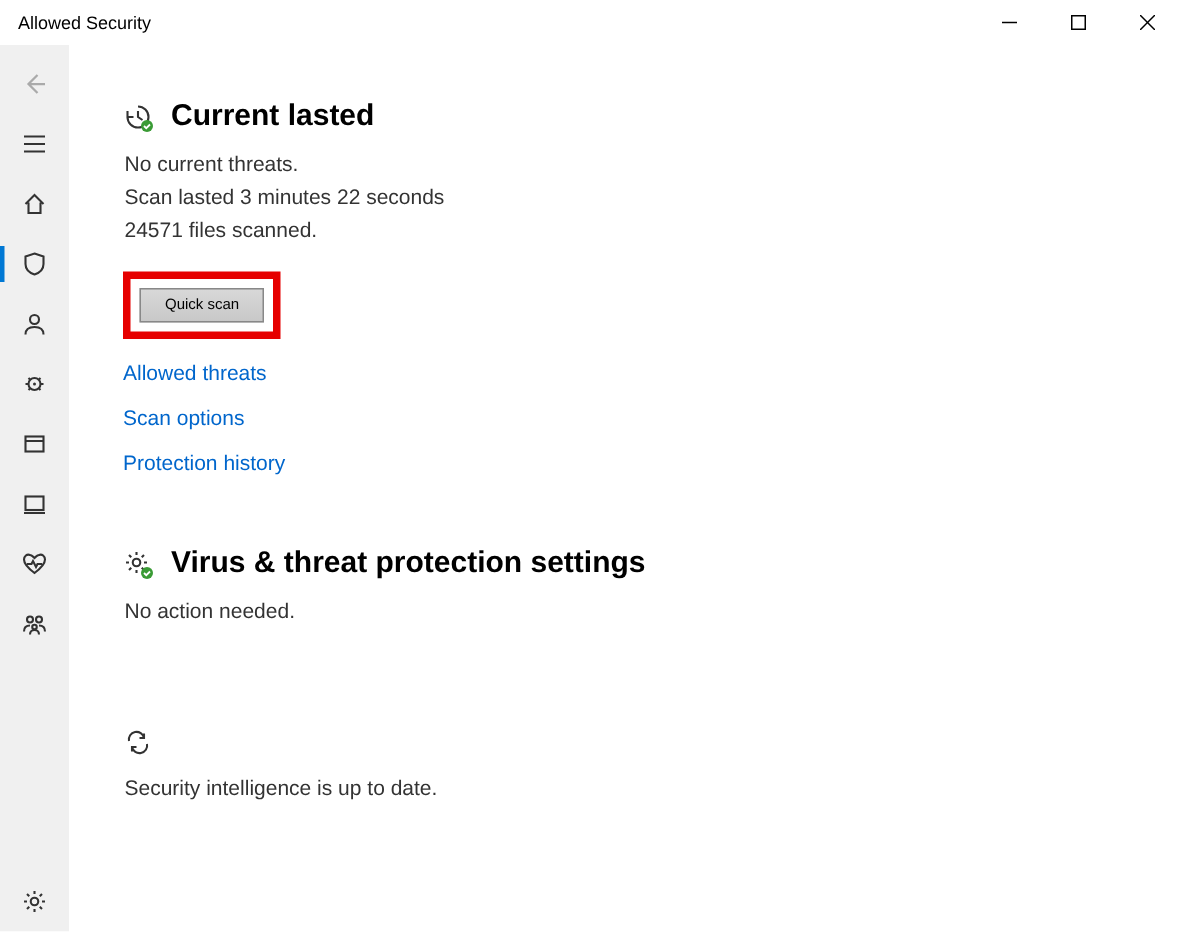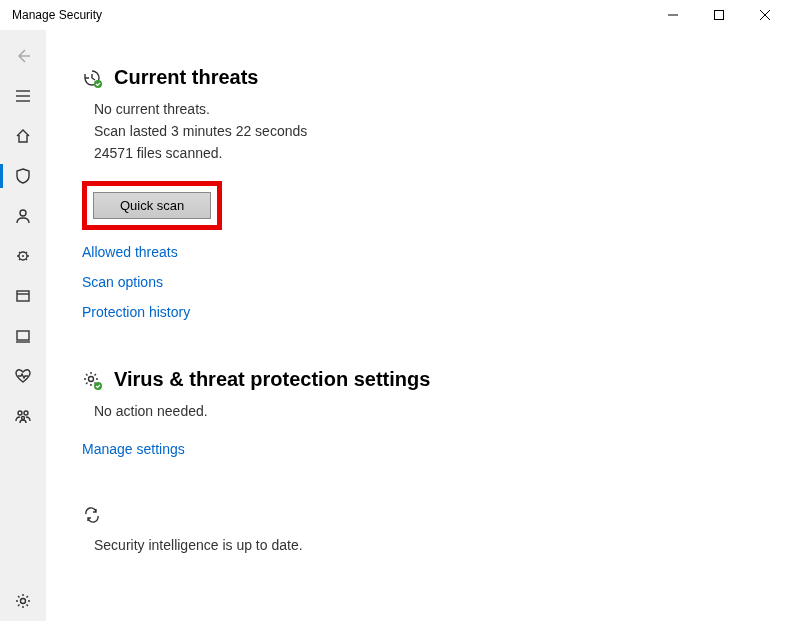--- a/index.html
+++ b/index.html
@@ -12,32 +12,32 @@
     .main { display: flex; height: calc(100% - 30px); }
     .sidebar { width: 46px; background: #f0f0f0; display: flex; flex-direction: column; padding-top: 6px; position: relative; }
     .sidebar-item { width: 46px; height: 40px; display: flex; align-items: center; justify-content: center; position: relative; }
     .sidebar-item.active::before { content: ""; position: absolute; left: 0; top: 8px; bottom: 8px; width: 3px; background: #0078d4; }
     .sidebar-spacer { flex: 1; }
     .content { flex: 1; padding: 36px 0 0 36px; overflow-y: auto; }
     .section { margin-bottom: 48px; }
     .section-header { display: flex; align-items: center; gap: 12px; margin-bottom: 10px; }
     .section-icon { width: 20px; height: 20px; flex-shrink: 0; }
     .section-title { font-size: 20px; font-weight: 600; color: #000; }
-    .body-text { font-size: 14px; color: #333; line-height: 1.5; margin-left: 12px; }
+    .body-text { font-size: 14px; color: #333; line-height: 1.5; margin-left: 1px; }
     .body-text p { margin-bottom: 1px; }
     .highlight-box { border: 5px solid #e60000; padding: 6px; display: inline-block; margin: 16px 0 14px 0; }
-    .quickscan-btn { background: #ccc; background-image: linear-gradient(#d8d8d8,#c8c8c8); border: 1px solid #888; padding: 5px 26px; font-size: 13px; color: #000; cursor: pointer; text-align: center; }
+    .quickscan-btn { background: #ccc; background-image: linear-gradient(#d8d8d8,#c8c8c8); border: 1px solid #888; padding: 5px 16px; font-size: 10px; color: #000; cursor: pointer; text-align: center; }
     .link { color: #0066cc; font-size: 14px; display: block; margin-bottom: 14px; cursor: pointer; }
     .icon-stroke { fill: none; stroke: #333; stroke-width: 1.4; }
   </style>
 </head>
 <body>
 
 <div class="titlebar">
-  <span class="titlebar-title">Manage Security</span>
+  <span class="titlebar-title">Allowed Security</span>
   <div class="winbtns">
     <div class="winbtn">
       <svg width="10" height="10">
           <line x1="0" y1="5" x2="10" y2="5" stroke-width="1"></line>
         </svg>
     </div>
     <div class="winbtn">
       <svg width="10" height="10">
           <rect x="0.5" y="0.5" width="9" height="9" fill="none" stroke-width="1"></rect>
         </svg>
@@ -128,21 +128,21 @@
     <div class="section">
       <div class="section-header">
         <span class="section-icon">
           <svg width="20" height="20" viewBox="0 0 20 20">
               <path d="M10 3 A7 7 0 1 1 3 10 M3 6 V10 H7" fill="none" stroke="#333" stroke-width="1.4"></path>
               <path d="M10 6 V10 L13 12" fill="none" stroke="#333" stroke-width="1.4"></path>
               <circle cx="16" cy="16" r="4" fill="#3a9b35"></circle>
               <path d="M14 16 L15.5 17.5 L18 15" fill="none" stroke="#fff" stroke-width="1.2"></path>
             </svg>
         </span>
-        <span class="section-title">Current threats</span>
+        <span class="section-title">Current lasted</span>
       </div>
       <div class="body-text">
         <p>No current threats.</p>
         <p>Scan lasted 3 minutes 22 seconds</p>
         <p>24571 files scanned.</p>
       </div>
       <div class="highlight-box">
         <button class="quickscan-btn">Quick scan</button>
       </div>
       <div>
@@ -161,21 +161,20 @@
               <circle cx="16" cy="16" r="4" fill="#3a9b35"></circle>
               <path d="M14 16 L15.5 17.5 L18 15" fill="none" stroke="#fff" stroke-width="1.2"></path>
             </svg>
         </span>
         <span class="section-title">Virus &amp; threat protection settings</span>
       </div>
       <div class="body-text">
         <p>No action needed.</p>
       </div>
       <div style="height:18px"></div>
-      <a class="link">Manage settings</a>
     </div>
 
     <div class="section">
       <div class="section-header">
         <span class="section-icon">
           <svg width="20" height="20" viewBox="0 0 20 20">
               <path d="M4 9 A5 5 0 0 1 14 7 M14 4 V7 H11 M16 11 A5 5 0 0 1 6 13 M6 16 V13 H9" fill="none" stroke="#333" stroke-width="1.4"></path>
             </svg>
         </span>
       </div>

